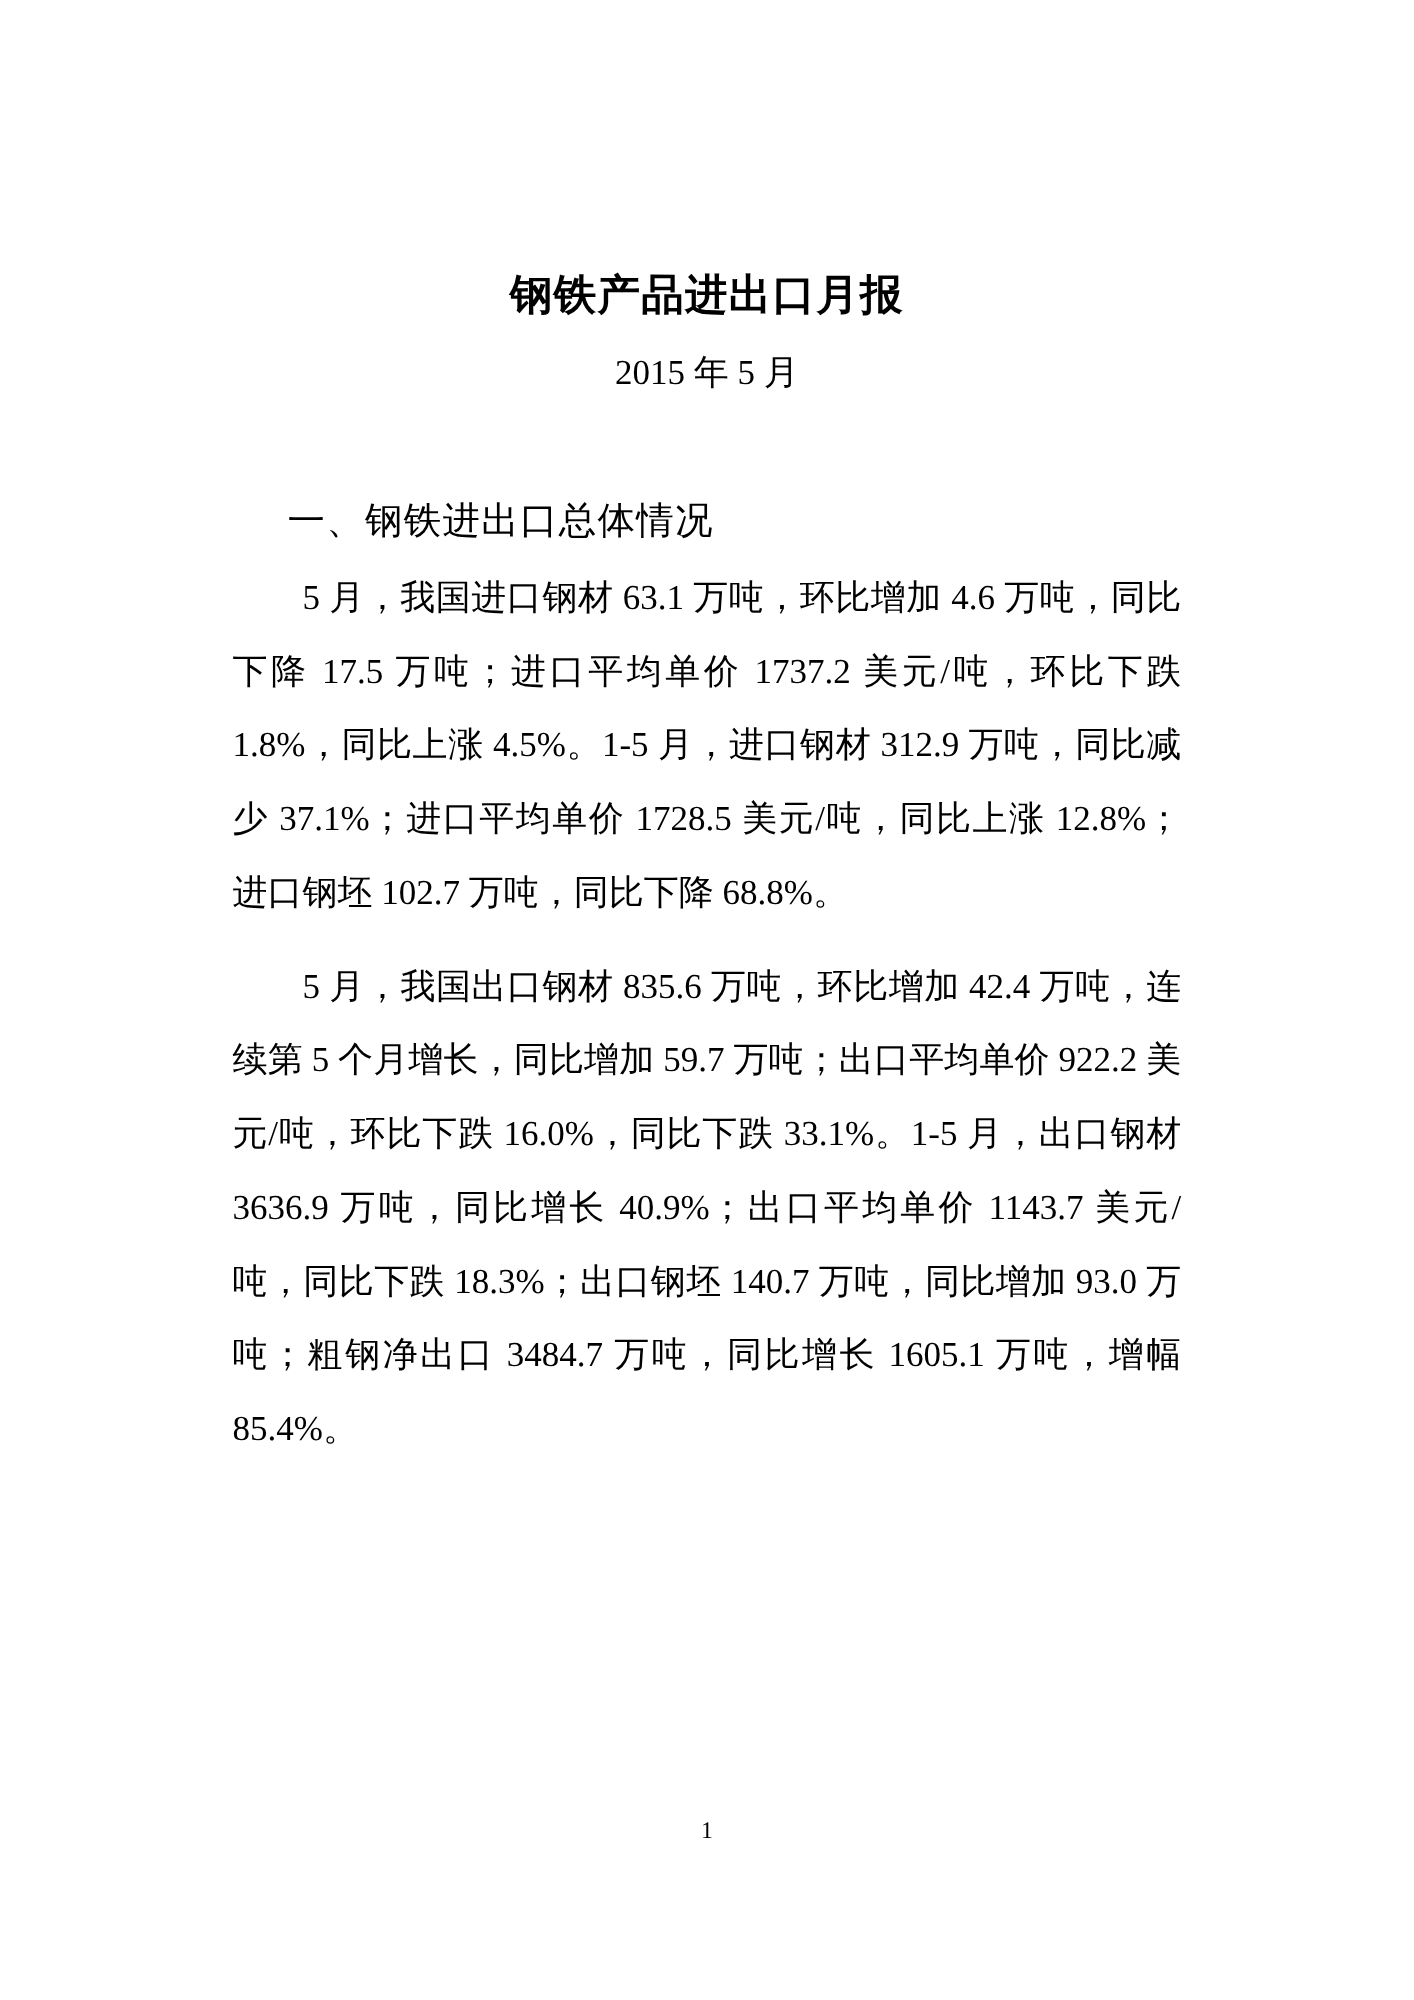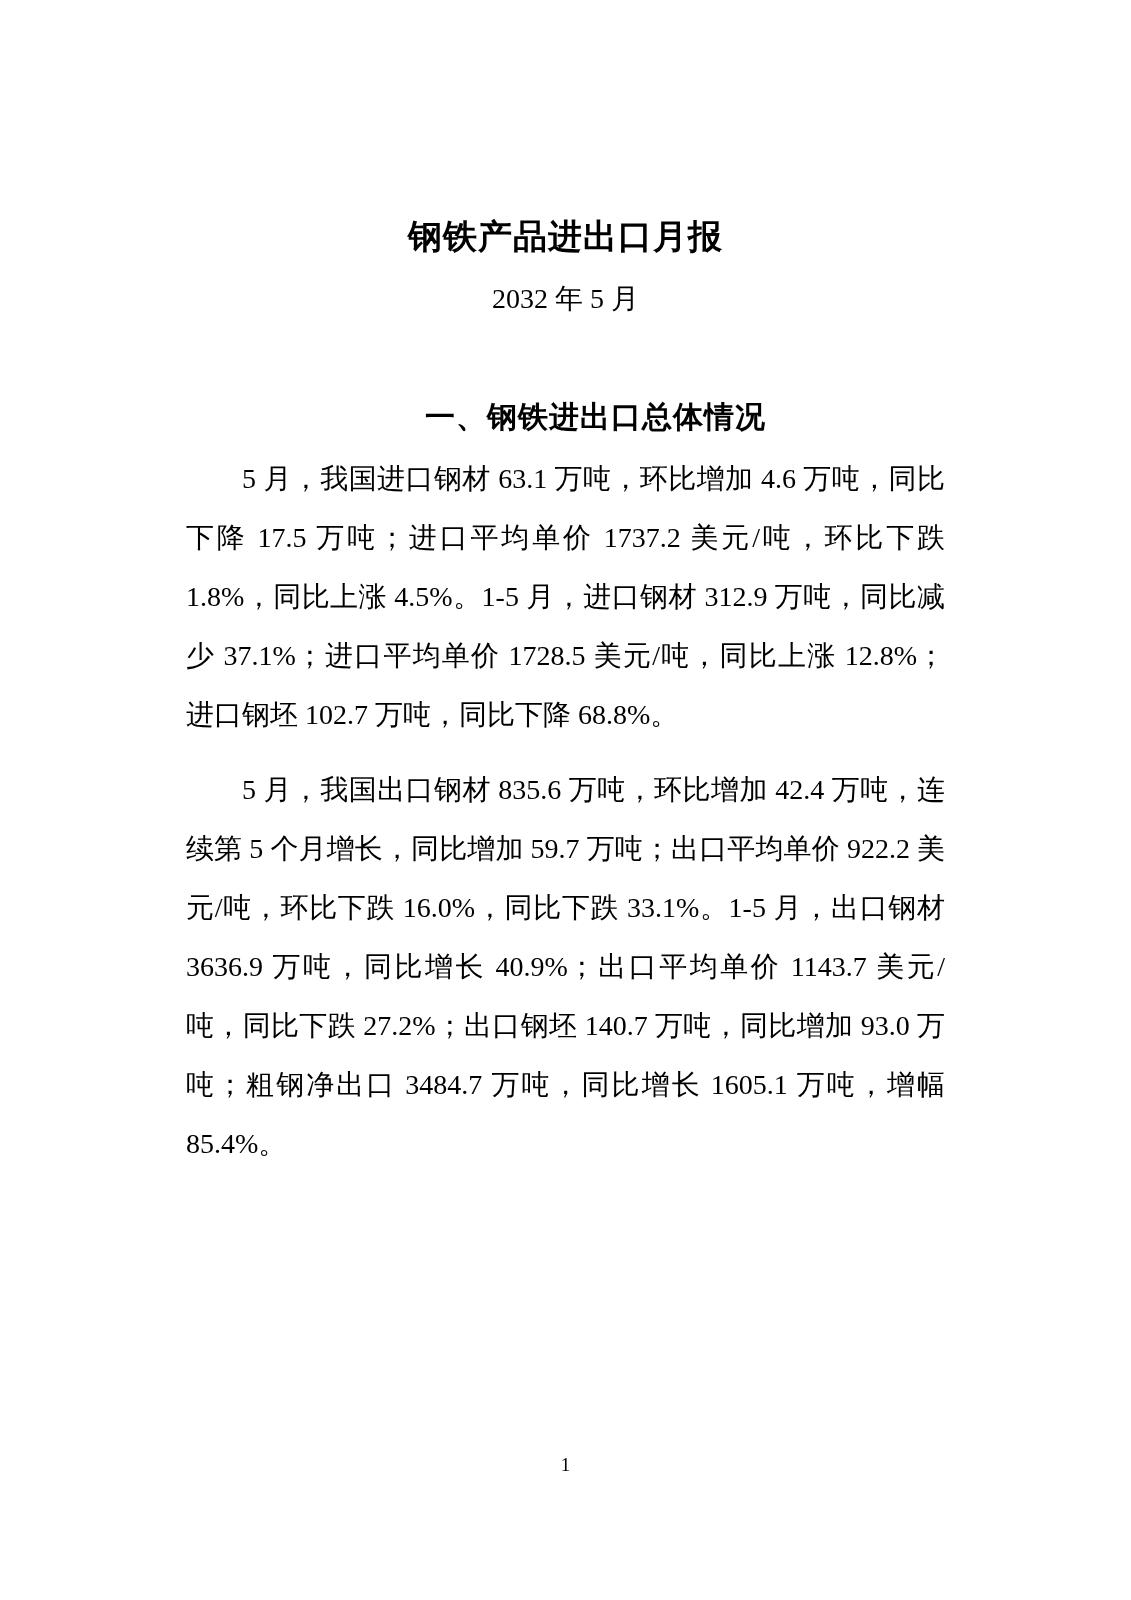--- a/index.html
+++ b/index.html
@@ -32,25 +32,24 @@
     font-family: "Liberation Serif", "DejaVu Serif", serif;
     font-size: 28px;
     font-weight: normal;
     line-height: 44px;
     text-align: center;
   }
   .section-heading {
     margin: 66px 0 0 0;
     font-family: "Liberation Sans", "DejaVu Sans", sans-serif;
     font-size: 30px;
-    font-weight: bold;
+    font-weight: normal;
     line-height: 59px;
     text-indent: 2em;
     letter-spacing: 1px;
-    text-align: center;
   }
   .body-paragraph {
     margin: 16px;
     font-family: "Liberation Serif", "DejaVu Serif", serif;
     font-size: 28px;
     line-height: 59px;
     text-align: justify;
     text-indent: 2em;
   }
   .body-paragraph.first {
@@ -66,22 +65,22 @@
     font-size: 19px;
     line-height: 30px;
   }
 </style>
 </head>
 <body>
 
 <div class="page">
   <h1 class="doc-title">钢铁产品进出口月报</h1>
 
-  <div class="doc-subtitle">2032 年 5 月</div>
+  <div class="doc-subtitle">2015 年 5 月</div>
 
   <h2 class="section-heading">一、钢铁进出口总体情况</h2>
 
   <p class="body-paragraph first">5 月，我国进口钢材 63.1 万吨，环比增加 4.6 万吨，同比下降 17.5 万吨；进口平均单价 1737.2 美元/吨，环比下跌 1.8%，同比上涨 4.5%。1-5 月，进口钢材 312.9 万吨，同比减少 37.1%；进口平均单价 1728.5 美元/吨，同比上涨 12.8%；进口钢坯 102.7 万吨，同比下降 68.8%。</p>
 
-  <p class="body-paragraph">5 月，我国出口钢材 835.6 万吨，环比增加 42.4 万吨，连续第 5 个月增长，同比增加 59.7 万吨；出口平均单价 922.2 美元/吨，环比下跌 16.0%，同比下跌 33.1%。1-5 月，出口钢材 3636.9 万吨，同比增长 40.9%；出口平均单价 1143.7 美元/吨，同比下跌 27.2%；出口钢坯 140.7 万吨，同比增加 93.0 万吨；粗钢净出口 3484.7 万吨，同比增长 1605.1 万吨，增幅 85.4%。</p>
+  <p class="body-paragraph">5 月，我国出口钢材 835.6 万吨，环比增加 42.4 万吨，连续第 5 个月增长，同比增加 59.7 万吨；出口平均单价 922.2 美元/吨，环比下跌 16.0%，同比下跌 33.1%。1-5 月，出口钢材 3636.9 万吨，同比增长 40.9%；出口平均单价 1143.7 美元/吨，同比下跌 18.3%；出口钢坯 140.7 万吨，同比增加 93.0 万吨；粗钢净出口 3484.7 万吨，同比增长 1605.1 万吨，增幅 85.4%。</p>
 
   <div class="page-number">1</div>
 </div>
 
 </body></html>

